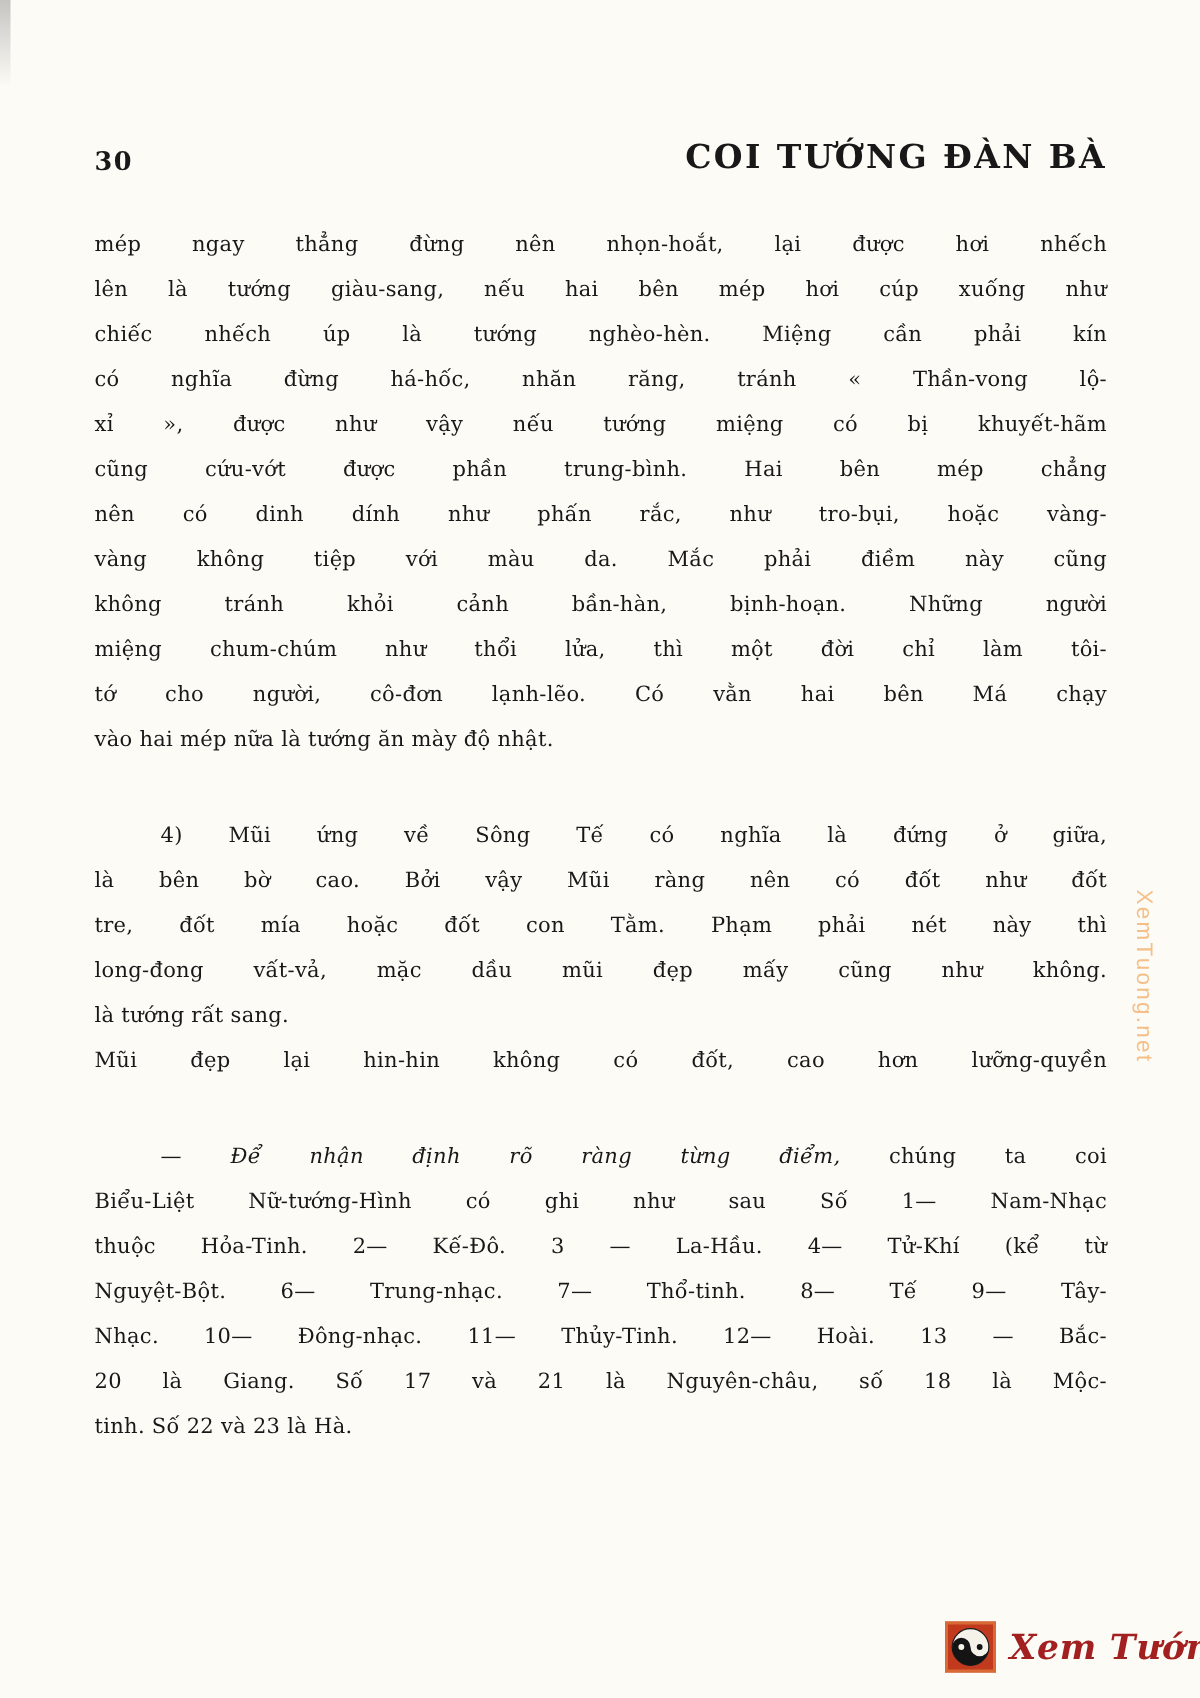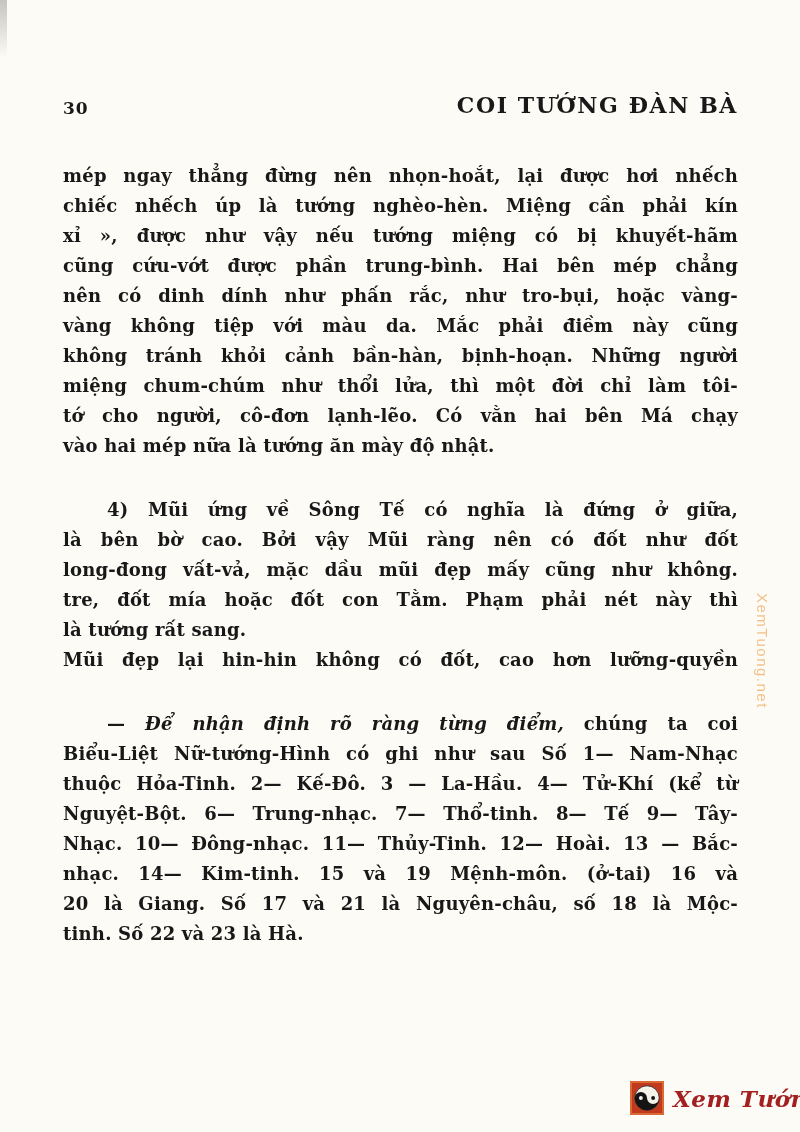--- a/index.html
+++ b/index.html
@@ -14,22 +14,22 @@
     background:linear-gradient(180deg,rgba(70,70,70,.30),rgba(70,70,70,0));
   }
   .page-header{
     position:absolute;left:63px;right:62px;top:92px;
     display:flex;justify-content:space-between;align-items:flex-end;
     font-weight:700;
   }
   .page-number{font-size:17px;letter-spacing:1px;}
   .header-title{font-size:22px;letter-spacing:1.6px;}
   .body-text{
-    position:absolute;left:63px;width:675px;top:161px;
-    font-size:18px;font-weight:700;line-height:30px;
+    position:absolute;left:63px;width:675px;top:148px;
+    font-size:14px;font-weight:400;line-height:30px;
     letter-spacing:.2px;
   }
   .paragraph{margin:0 0 34px 0;}
   .paragraph:last-child{margin-bottom:0;}
   .line{
     text-align:justify;
     text-align-last:justify;
     -moz-text-align-last:justify;
   }
   .line.last{text-align-last:left;-moz-text-align-last:left;}
@@ -68,45 +68,46 @@
   <div class="corner-smudge"></div>
 
   <header class="page-header">
     <span class="page-number">30</span>
     <span class="header-title">COI TƯỚNG ĐÀN BÀ</span>
   </header>
 
   <main class="body-text">
       <div class="paragraph">
         <div class="line"><span>mép ngay thẳng đừng nên nhọn-hoắt, lại được hơi nhếch</span></div>
+        <div class="line"><span>lên là tướng giàu-sang, nếu hai bên mép hơi cúp xuống như</span></div>
         <div class="line"><span>chiếc nhếch úp là tướng nghèo-hèn. Miệng cần phải kín</span></div>
+        <div class="line"><span>có nghĩa đừng há-hốc, nhăn răng, tránh « Thần-vong lộ-</span></div>
         <div class="line"><span>xỉ », được như vậy nếu tướng miệng có bị khuyết-hãm</span></div>
         <div class="line"><span>cũng cứu-vớt được phần trung-bình. Hai bên mép chẳng</span></div>
         <div class="line"><span>nên có dinh dính như phấn rắc, như tro-bụi, hoặc vàng-</span></div>
         <div class="line"><span>vàng không tiệp với màu da. Mắc phải điềm này cũng</span></div>
         <div class="line"><span>không tránh khỏi cảnh bần-hàn, bịnh-hoạn. Những người</span></div>
         <div class="line"><span>miệng chum-chúm như thổi lửa, thì một đời chỉ làm tôi-</span></div>
         <div class="line"><span>tớ cho người, cô-đơn lạnh-lẽo. Có vằn hai bên Má chạy</span></div>
         <div class="line last"><span>vào hai mép nữa là tướng ăn mày độ nhật.</span></div>
       </div>
       <div class="paragraph indent">
         <div class="line"><span>4) Mũi ứng về Sông Tế có nghĩa là đứng ở giữa,</span></div>
         <div class="line"><span>là bên bờ cao. Bởi vậy Mũi ràng nên có đốt như đốt</span></div>
+        <div class="line"><span>tre, đốt mía hoặc đốt con Tằm. Phạm phải nét này thì</span></div>
         <div class="line"><span>long-đong vất-vả, mặc dầu mũi đẹp mấy cũng như không.</span></div>
-        <div class="line"><span>tre, đốt mía hoặc đốt con Tằm. Phạm phải nét này thì</span></div>
         <div class="line last"><span>là tướng rất sang.</span></div>
         <div class="line"><span>Mũi đẹp lại hin-hin không có đốt, cao hơn lưỡng-quyền</span></div>
       </div>
       <div class="paragraph indent">
         <div class="line"><span>— </span><span class="ital">Để nhận định rõ ràng từng điểm,</span><span> chúng ta coi</span></div>
         <div class="line"><span>Biểu-Liệt Nữ-tướng-Hình có ghi như sau Số 1— Nam-Nhạc</span></div>
         <div class="line"><span>thuộc Hỏa-Tinh. 2— Kế-Đô. 3 — La-Hầu. 4— Tử-Khí (kể từ</span></div>
         <div class="line"><span>Nguyệt-Bột. 6— Trung-nhạc. 7— Thổ-tinh. 8— Tế 9— Tây-</span></div>
         <div class="line"><span>Nhạc. 10— Đông-nhạc. 11— Thủy-Tinh. 12— Hoài. 13 — Bắc-</span></div>
-        <div class="line"><span>nhạc. 14— Kim-tinh. 15 và 19 Mệnh-môn. (ở-tai) 16 và</span></div>
         <div class="line"><span>20 là Giang. Số 17 và 21 là Nguyên-châu, số 18 là Mộc-</span></div>
         <div class="line last"><span>tinh. Số 22 và 23 là Hà.</span></div>
       </div>
     </main>
 
   <div class="side-watermark">XemTuong.net</div>
 
   <div class="logo">
     <span class="logo-square">
       <svg viewBox="0 0 100 100" aria-hidden="true">

